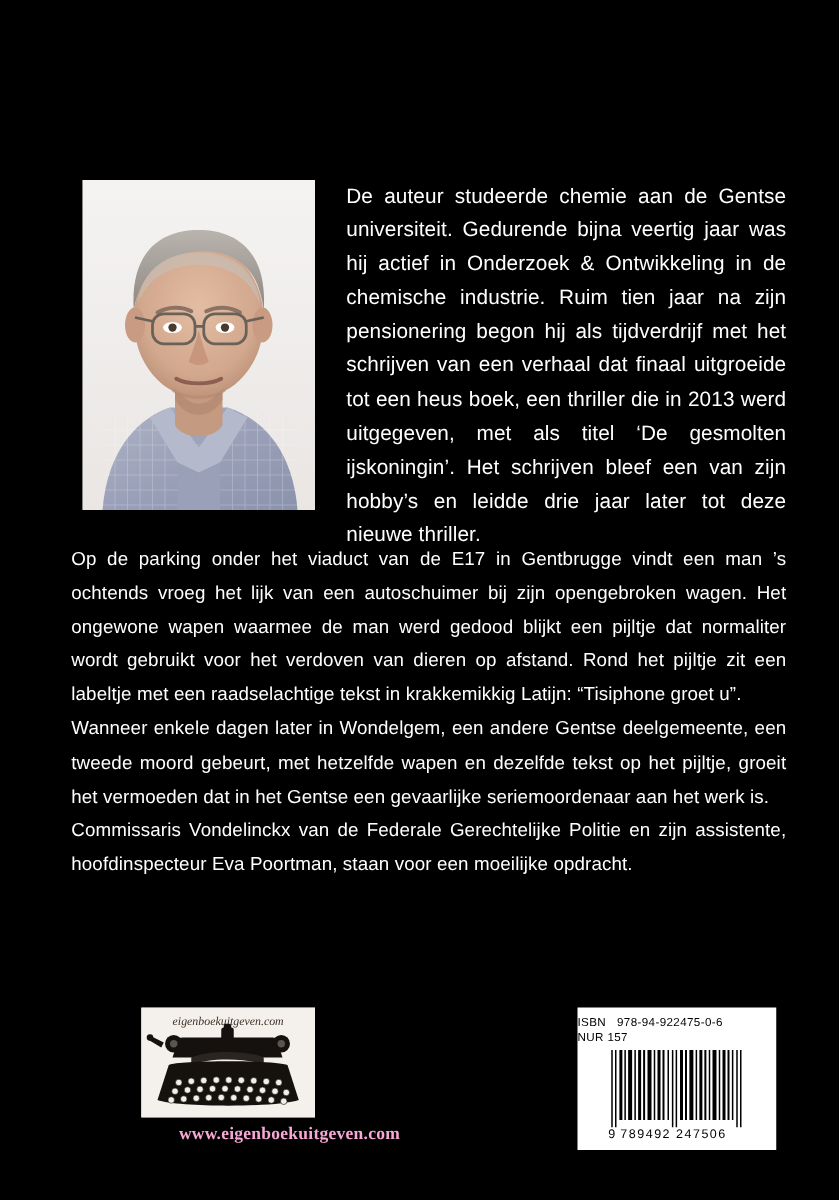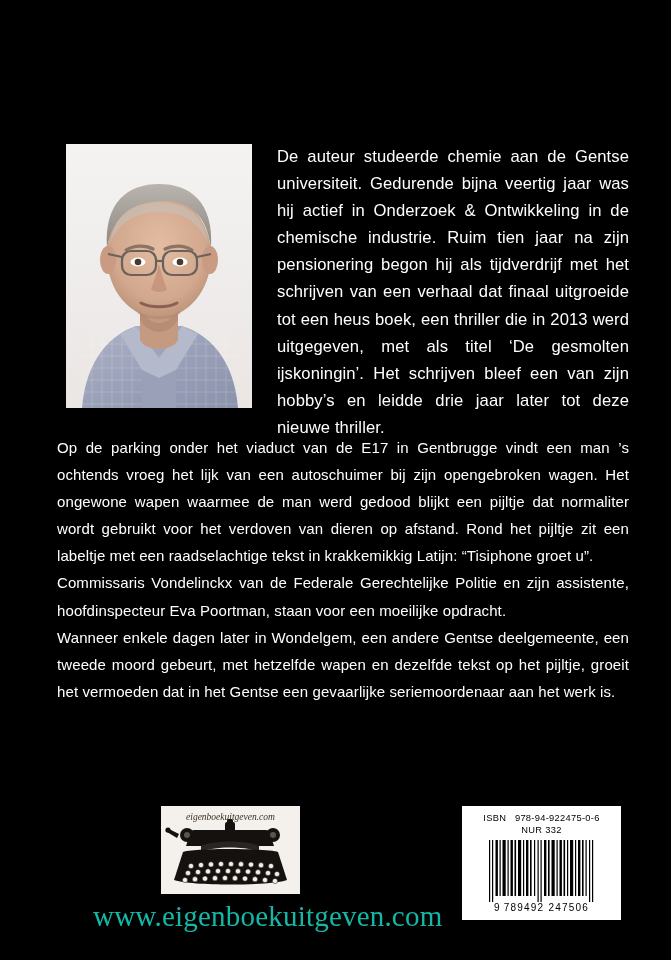--- a/index.html
+++ b/index.html
@@ -66,54 +66,53 @@
     text-justify: inter-word;
   }
 
   
   .publisher {
     position: absolute;
     left: 45px;
     top: 806px;
     width: 275px;
     text-align: right;
-    margin-left: 48px;
   }
   .logo-img {
     width: 139px;
     height: 88px;
     margin: 0 auto;
     display: block;
     background: #ffffff;
     position: relative;
     overflow: hidden;
   }
   .logo-img svg { display:block; width:100%; height:100%; }
   .publisher-url {
     margin-top: 6px;
-    color: #14b8a6;
+    color: #f9a8d4;
     font-family: "Liberation Serif", serif;
-    font-size: 29px;
-    font-weight: normal;
+    font-size: 14px;
+    font-weight: bold;
     letter-spacing: 0.2px;
     white-space: nowrap;
   }
 
   
   .isbn-box {
     position: absolute;
     left: 462px;
     top: 806px;
     width: 159px;
     height: 114px;
     background: #ffffff;
     color: #000000;
     box-sizing: border-box;
     padding-top: 6px;
-    text-align: center;
+    text-align: left;
   }
   .isbn-line {
     font-size: 9.3px;
     letter-spacing: 0.3px;
     line-height: 12px;
     white-space: nowrap;
   }
   .nur-line {
     font-size: 9.3px;
     letter-spacing: 0.3px;
@@ -223,22 +222,22 @@
       <path d="M75 159 C84 164 102 164 111 159" stroke="#8d5f51" stroke-width="3" fill="none" stroke-linecap="round"></path>
 
       <path d="M72 168 C82 176 104 176 114 168" stroke="#b4866e" stroke-width="2.4" fill="none" opacity="0.5"></path>
     </svg>
   </div>
 
   <div class="bio-block">De auteur studeerde chemie aan de Gentse universiteit. Gedurende bijna veertig jaar was hij actief in Onderzoek &amp; Ontwikkeling in de chemische industrie. Ruim tien jaar na zijn pensionering begon hij als tijdverdrijf met het schrijven van een verhaal dat finaal uitgroeide tot een heus boek, een thriller die in 2013 werd uitgegeven, met als titel ‘De gesmolten ijskoningin’. Het schrijven bleef een van zijn hobby’s en leidde drie jaar later tot deze nieuwe thriller.</div>
 
   <div class="blurb-block">
     <p>Op de parking onder het viaduct van de E17 in Gentbrugge vindt een man ’s ochtends vroeg het lijk van een autoschuimer bij zijn opengebroken wagen. Het ongewone wapen waarmee de man werd gedood blijkt een pijltje dat normaliter wordt gebruikt voor het verdoven van dieren op afstand. Rond het pijltje zit een labeltje met een raadselachtige tekst in krakkemikkig Latijn: “Tisiphone groet u”.</p>
+    <p>Wanneer enkele dagen later in Wondelgem, een andere Gentse deelgemeente, een tweede moord gebeurt, met hetzelfde wapen en dezelfde tekst op het pijltje, groeit het vermoeden dat in het Gentse een gevaarlijke seriemoordenaar aan het werk is.</p>
     <p>Commissaris Vondelinckx van de Federale Gerechtelijke Politie en zijn assistente, hoofdinspecteur Eva Poortman, staan voor een moeilijke opdracht.</p>
-    <p>Wanneer enkele dagen later in Wondelgem, een andere Gentse deelgemeente, een tweede moord gebeurt, met hetzelfde wapen en dezelfde tekst op het pijltje, groeit het vermoeden dat in het Gentse een gevaarlijke seriemoordenaar aan het werk is.</p>
   </div>
 
   <div class="publisher">
     <div class="logo-img">
       <svg viewBox="0 0 139 88" preserveAspectRatio="none" aria-hidden="true">
         <rect x="0" y="0" width="139" height="88" fill="#f4f1ec"></rect>
 
         <text x="69.5" y="14" text-anchor="middle" font-family="Liberation Serif, serif" font-size="9.5" fill="#3b2f26" font-style="italic">eigenboekuitgeven.com</text>
 
         <g fill="#15110f">
@@ -298,21 +297,21 @@
       </svg>
     </div>
     <div class="publisher-url">www.eigenboekuitgeven.com</div>
   </div>
 
   <div class="isbn-box">
     <div class="isbn-line">
       <span>ISBN</span>
       &nbsp;&nbsp;<span>978-94-922475-0-6</span>
     </div>
-    <div class="nur-line">NUR 332</div>
+    <div class="nur-line">NUR 157</div>
 
     <div class="barcode-wrap">
       <svg class="barcode-bars" viewBox="0 0 110 62" preserveAspectRatio="none" aria-hidden="true">
         <rect x="0" y="0" width="110" height="62" fill="#ffffff"></rect>
         <g fill="#000000">
           <rect x="2" y="0" width="1.2" height="62"></rect>
           <rect x="5" y="0" width="1.2" height="62"></rect>
           <rect x="8.5" y="0" width="2.4" height="56"></rect>
           <rect x="12.5" y="0" width="1.2" height="56"></rect>
           <rect x="15.5" y="0" width="3.2" height="56"></rect>

